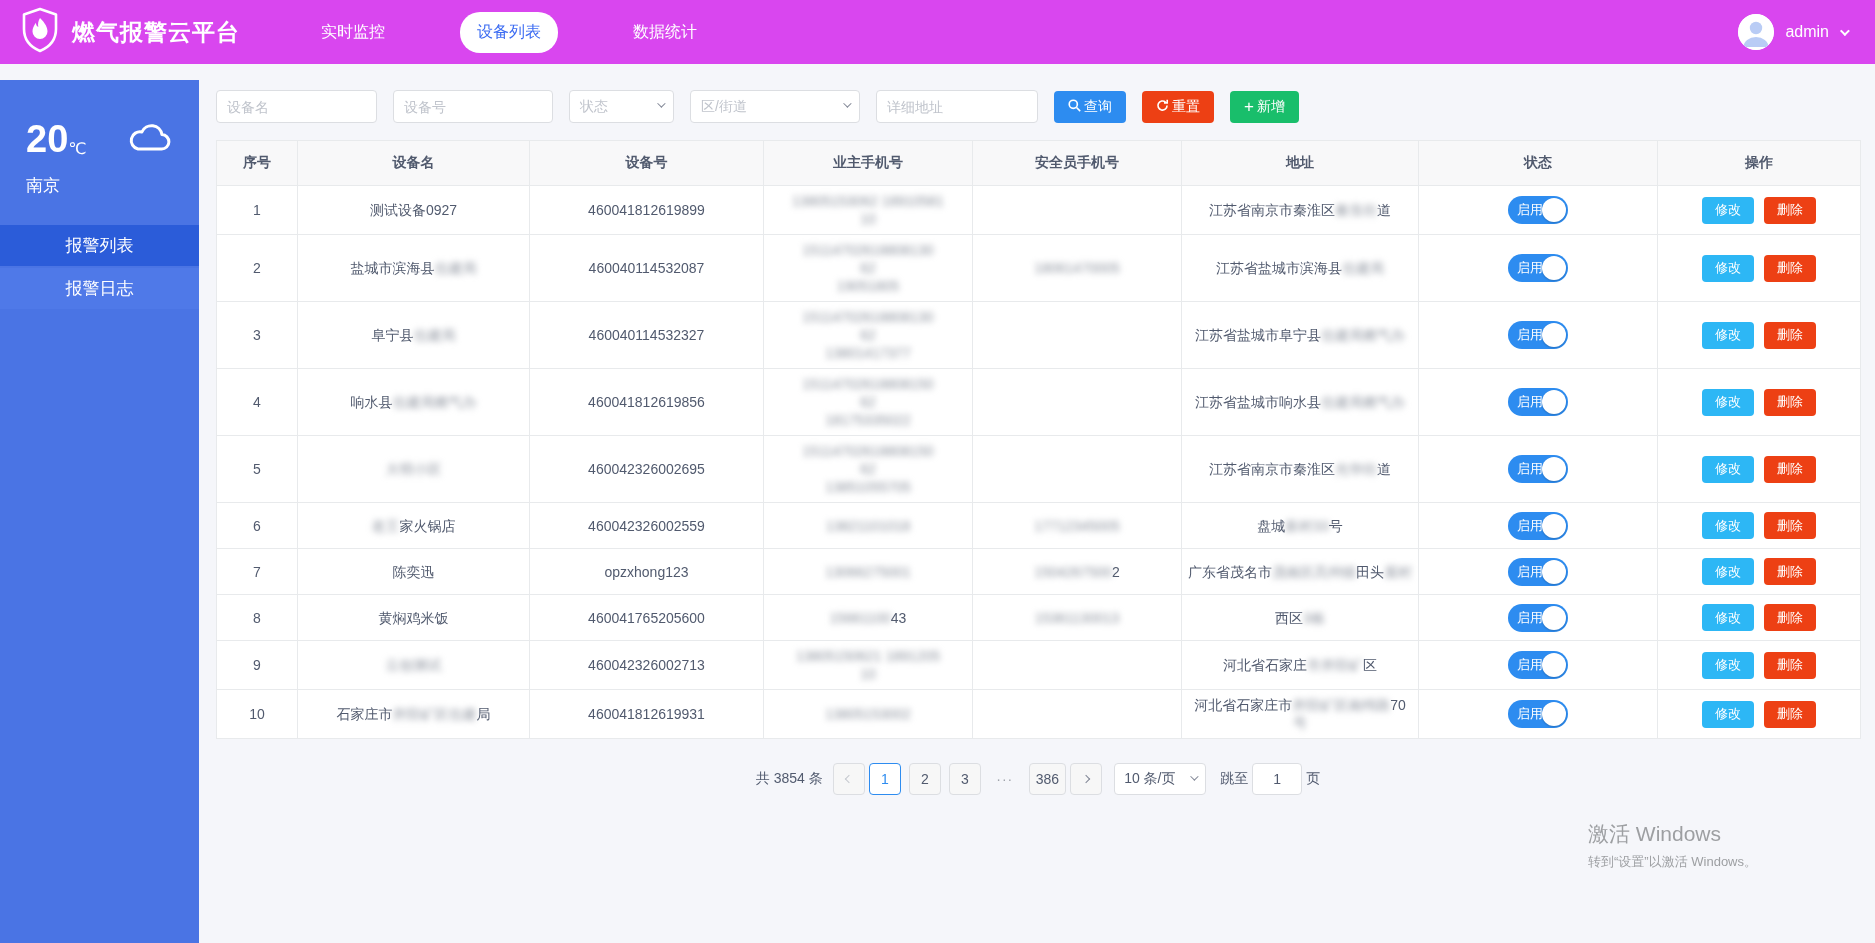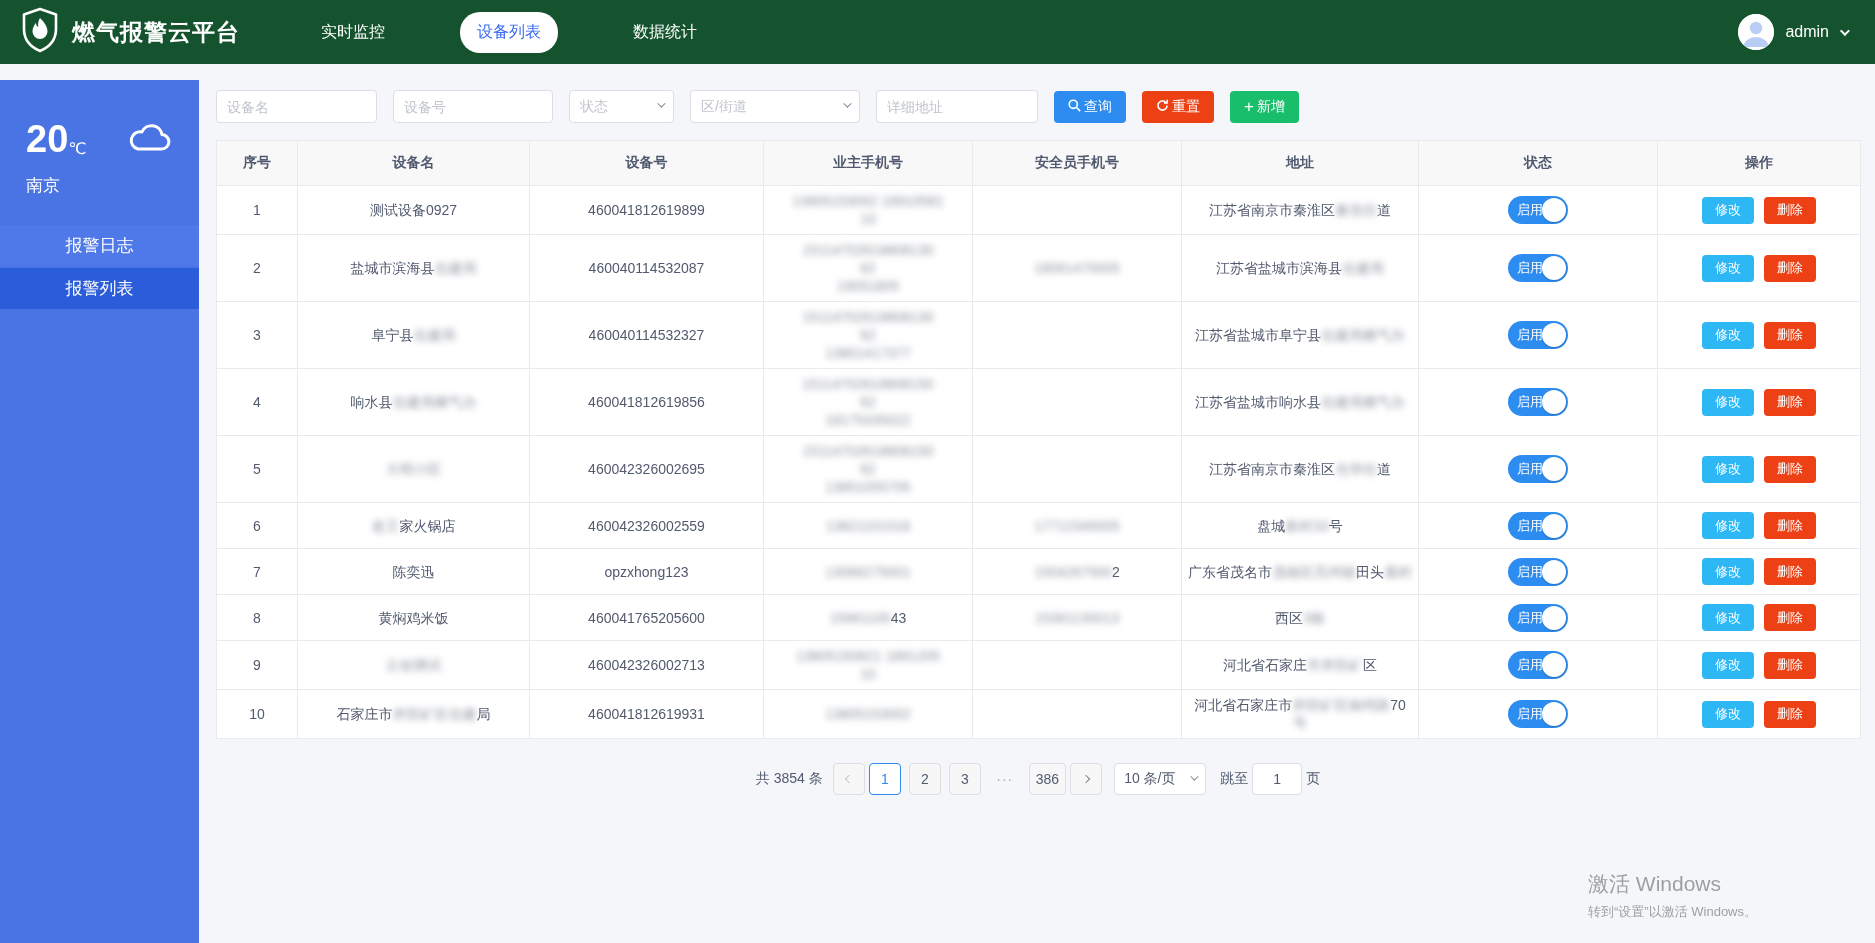--- a/index.html
+++ b/index.html
@@ -4,21 +4,21 @@
 <style>
   * { margin:0; padding:0; box-sizing:border-box; }
   html,body { width:1875px; height:943px; }
   body {
     position:relative; overflow:hidden;
     background:#f5f6fa;
     font-family:"Liberation Sans","DejaVu Sans",sans-serif;
     color:#515a6e;
   }
   
-  .navbar { position:absolute; top:0; left:0; right:0; height:64px; background:#14532d; display:flex; align-items:center; color:#fff; z-index:10; }
+  .navbar { position:absolute; top:0; left:0; right:0; height:64px; background:#d946ef; display:flex; align-items:center; color:#fff; z-index:10; }
   .logo-wrap { display:flex; align-items:center; margin-left:20px; }
   .app-title { font-size:23px; font-weight:bold; margin-left:12px; letter-spacing:1px; }
   .nav-tabs { display:flex; align-items:center; margin-left:64px; gap:58px; }
   .nav-tab { font-size:16px; padding:10px 17px; border-radius:20px; cursor:pointer; white-space:nowrap; }
   .nav-tab.active { background:#fff; color:#3b6bf2; }
   .user { position:absolute; right:28px; top:0; height:64px; display:flex; align-items:center; gap:11px; cursor:pointer; }
   .avatar { width:36px; height:36px; border-radius:50%; background:#fff; overflow:hidden; display:flex; align-items:flex-end; justify-content:center; }
   .user-name { font-size:16px; }
   .chev { display:inline-block; width:7px; height:7px; border-right:2px solid currentColor; border-bottom:2px solid currentColor; }
   .chev-down { transform:rotate(45deg) translateY(-2px); }
@@ -64,21 +64,21 @@
   .page-btn { min-width:32px; height:32px; padding:0 6px; border:1px solid #dcdee2; background:#f7f7f7; border-radius:4px; display:flex; align-items:center; justify-content:center; cursor:pointer; font-family:inherit; font-size:14px; color:#515a6e; }
   .page-btn.active { background:#fff; border-color:#2d8cf0; color:#2d8cf0; }
   .page-btn.ellipsis { border:none; background:none; color:#a0a4ab; letter-spacing:1px; cursor:default; }
   .page-btn .chev { width:6px; height:6px; border-width:1.5px; color:#808695; }
   .page-btn.prev .chev { color:#c5c8ce; }
   .page-size { width:92px; height:32px; border:1px solid #dcdee2; border-radius:4px; background:#fff; display:flex; align-items:center; justify-content:space-between; padding:0 9px; cursor:pointer; margin-left:8px; }
   .page-size .chev { width:6px; height:6px; border-width:1.5px; color:#808695; margin-top:-3px; }
   .jump-label { margin-left:10px; }
   .jump-input { width:50px; height:32px; border:1px solid #dcdee2; border-radius:4px; text-align:center; font-size:14px; color:#515a6e; font-family:inherit; }
   
-  .watermark { position:absolute; left:1588px; top:870px; color:#9d9fa2; }
+  .watermark { position:absolute; left:1588px; top:820px; color:#9d9fa2; }
   .watermark .wm1 { font-size:21px; }
   .watermark .wm2 { font-size:13px; margin-top:5px; }
 </style>
 </head>
 <body>
 
 <div class="navbar">
   <div class="logo-wrap">
     <span>
       <svg width="40" height="46" viewBox="0 0 40 46">
@@ -113,22 +113,22 @@
       <span class="temp-unit">℃</span>
       <span class="cloud">
         <svg width="46" height="34" viewBox="0 0 46 34">
           <path d="M11 29 h23.5 a7.2 7.2 0 0 0 0.4 -14.4 a10.5 10.5 0 0 0 -20 -2.6 a8.4 8.4 0 0 0 -3.9 17z" fill="none" stroke="#fff" stroke-width="3" stroke-linejoin="round" stroke-linecap="round"></path>
         </svg>
       </span>
     </div>
     <div class="city">南京</div>
   </div>
   <div class="menu" id="side-menu">
+      <div class="menu-item active">报警列表</div>
       <div class="menu-item">报警日志</div>
-      <div class="menu-item active">报警列表</div>
     </div>
 </div>
 
 <div class="main">
   <div class="filterbar">
     <input class="f-input" style="width: 161px;" placeholder="设备名">
     <input class="f-input" style="width: 160px;" placeholder="设备号">
     <div class="f-select" style="width:105px">
       <span>状态</span>
       <span class="chev chev-down"></span>

